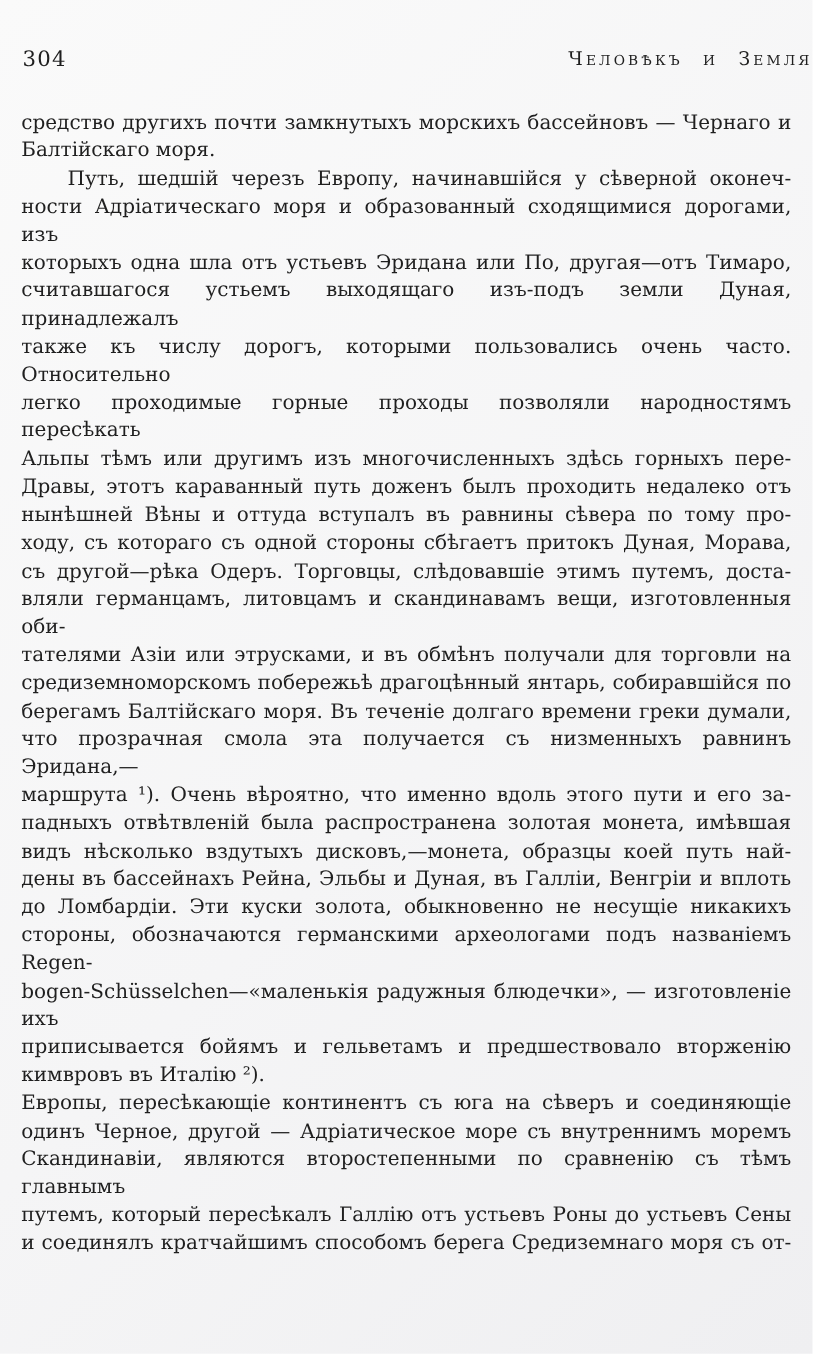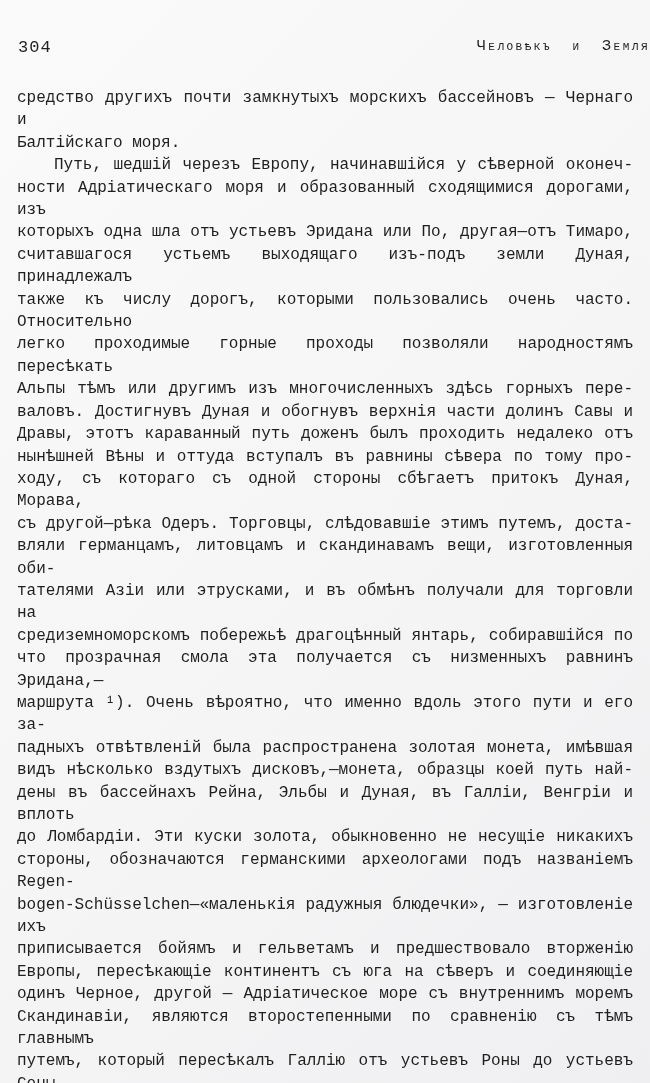--- a/index.html
+++ b/index.html
@@ -7,21 +7,20 @@
     width: 650px; height: 1083px;
     background: linear-gradient(135deg, #fafafa 0%, #f5f5f6 55%, #efeff1 100%);
     font-family: "DejaVu Serif", serif;
     color: #1f1f1f;
     overflow: hidden;
   }
   .page {
     position: relative;
     width: 650px; height: 864px;
     box-sizing: border-box;
-    font-family: Liberation Mono, monospace;
   }
   .header {
     position: relative;
     padding-top: 38px;
     height: 22px;
   }
   .page-num {
     position: absolute;
     left: 18px; top: 38px;
     font-size: 17px;
@@ -63,37 +62,38 @@
         <div class="line last">Балтійскаго моря.</div>
       </div>
       <div>
         <div class="line indent">Путь, шедшій черезъ Европу, начинавшійся у сѣверной оконеч-</div>
         <div class="line">ности Адріатическаго моря и образованный сходящимися дорогами, изъ</div>
         <div class="line">которыхъ одна шла отъ устьевъ Эридана или По, другая—отъ Тимаро,</div>
         <div class="line">считавшагося устьемъ выходящаго изъ-подъ земли Дуная, принадлежалъ</div>
         <div class="line">также къ числу дорогъ, которыми пользовались очень часто. Относительно</div>
         <div class="line">легко проходимые горные проходы позволяли народностямъ пересѣкать</div>
         <div class="line">Альпы тѣмъ или другимъ изъ многочисленныхъ здѣсь горныхъ пере-</div>
-        <div class="line">валовъ. Достигнувъ Дуная и обогнувъ верхнія части долинъ Савы и</div>
         <div class="line">Дравы, этотъ караванный путь доженъ былъ проходить недалеко отъ</div>
         <div class="line">нынѣшней Вѣны и оттуда вступалъ въ равнины сѣвера по тому про-</div>
         <div class="line">ходу, съ котораго съ одной стороны сбѣгаетъ притокъ Дуная, Морава,</div>
         <div class="line">съ другой—рѣка Одеръ. Торговцы, слѣдовавшіе этимъ путемъ, доста-</div>
         <div class="line">вляли германцамъ, литовцамъ и скандинавамъ вещи, изготовленныя оби-</div>
         <div class="line">тателями Азіи или этрусками, и въ обмѣнъ получали для торговли на</div>
         <div class="line">средиземноморскомъ побережьѣ драгоцѣнный янтарь, собиравшійся по</div>
+        <div class="line">берегамъ Балтійскаго моря. Въ теченіе долгаго времени греки думали,</div>
         <div class="line">что прозрачная смола эта получается съ низменныхъ равнинъ Эридана,—</div>
         <div class="line">маршрута ¹). Очень вѣроятно, что именно вдоль этого пути и его за-</div>
         <div class="line">падныхъ отвѣтвленій была распространена золотая монета, имѣвшая</div>
         <div class="line">видъ нѣсколько вздутыхъ дисковъ,—монета, образцы коей путь най-</div>
         <div class="line">дены въ бассейнахъ Рейна, Эльбы и Дуная, въ Галліи, Венгріи и вплоть</div>
         <div class="line">до Ломбардіи. Эти куски золота, обыкновенно не несущіе никакихъ</div>
         <div class="line">стороны, обозначаются германскими археологами подъ названіемъ Regen-</div>
         <div class="line">bogen-Schüsselchen—«маленькія радужныя блюдечки», — изготовленіе ихъ</div>
         <div class="line">приписывается бойямъ и гельветамъ и предшествовало вторженію</div>
+        <div class="line last">кимвровъ въ Италію ²).</div>
       </div>
       <div>
         <div class="line">Европы, пересѣкающіе континентъ съ юга на сѣверъ и соединяющіе</div>
         <div class="line">одинъ Черное, другой — Адріатическое море съ внутреннимъ моремъ</div>
         <div class="line">Скандинавіи, являются второстепенными по сравненію съ тѣмъ главнымъ</div>
         <div class="line">путемъ, который пересѣкалъ Галлію отъ устьевъ Роны до устьевъ Сены</div>
         <div class="line">и соединялъ кратчайшимъ способомъ берега Средиземнаго моря съ от-</div>
       </div>
     </div>
 

